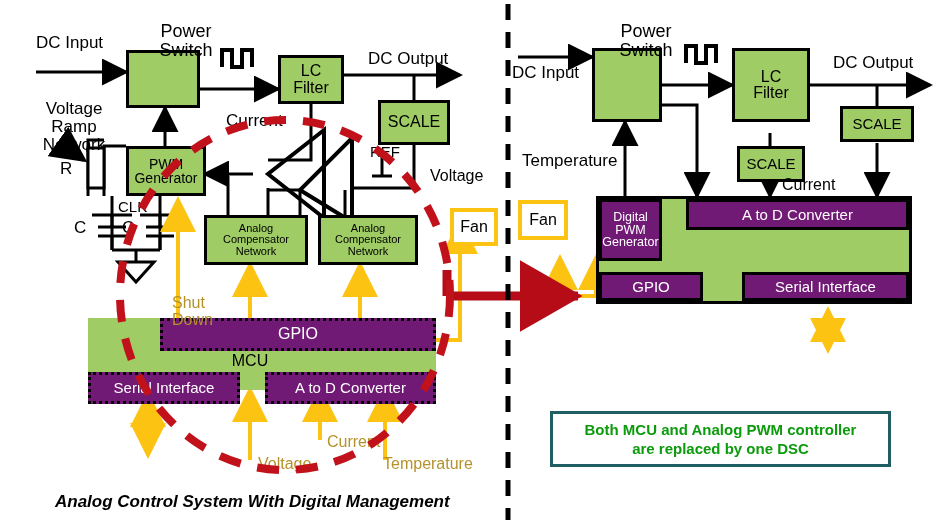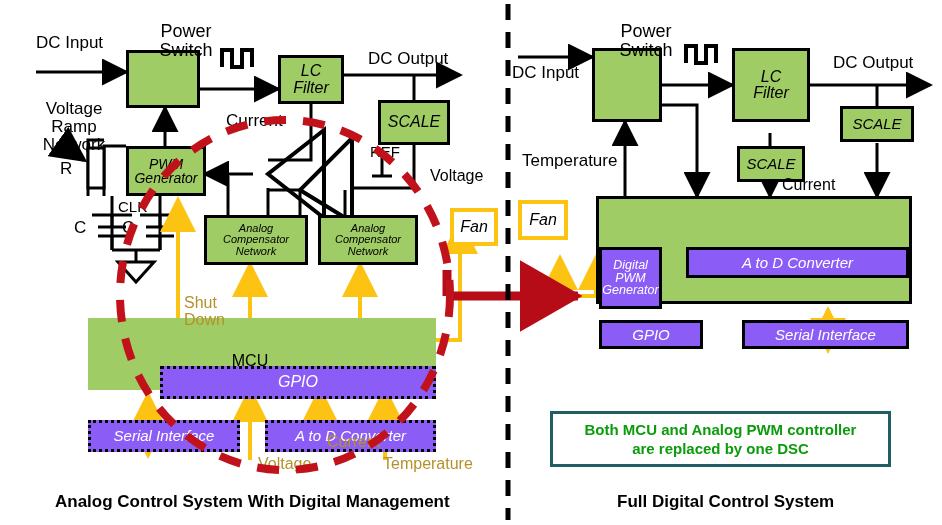--- a/index.html
+++ b/index.html
@@ -6,23 +6,23 @@
   body{width:942px;height:525px;overflow:hidden;
        font-family:"Liberation Sans","DejaVu Sans",sans-serif;}
   #stage{position:relative;width:942px;height:525px;background:#fff;}
 
   svg.layer{position:absolute;left:0;top:0;width:942px;height:525px;overflow:visible;}
   #wires{z-index:1;}
   #overlay{z-index:6;pointer-events:none;}
 
   .blk{position:absolute;box-sizing:border-box;z-index:3;
        display:flex;align-items:center;justify-content:center;
-       text-align:center;line-height:1.02;font-style:italic;}
+       text-align:center;line-height:1.02;}
   .green{background:#9fcc64;border:3px solid #000;color:#000;}
-  .orange{background:#8b5cf6;color:#fff;border:3px solid #000;margin-top:48px;}
+  .orange{background:#701a75;color:#fff;border:3px solid #000;}
   .orange.dot{border:3px dotted #000;}
   .fanbox{background:#fff;border:4px solid #fdc313;color:#000;}
 
   .lbl{position:absolute;z-index:4;color:#000;white-space:nowrap;line-height:1.05;}
   .lbl.c{text-align:center;}
   .ylbl{position:absolute;z-index:4;color:#b5912a;white-space:nowrap;line-height:1.05;}
 
   #mcuGreen{position:absolute;background:#9fcc64;z-index:2;}
   #dscGreen{position:absolute;background:#9fcc64;border:3px solid #000;z-index:2;box-sizing:border-box;}
 
@@ -258,21 +258,21 @@
   <div class="lbl" style="left:226px;top:112px;font-size:17px;">
     <span>Current</span>
   </div>
   <div class="lbl" style="left:370px;top:144px;font-size:15px;">
     <span>REF</span>
   </div>
   <div class="lbl" style="left:430px;top:168px;font-size:16px;">
     <span>Voltage</span>
   </div>
 
-  <div class="ylbl" style="left:184px;top:278px;font-size:16px;white-space:pre-line;">
+  <div class="ylbl" style="left:172px;top:278px;font-size:16px;white-space:pre-line;">
     <span>Shut
 Down</span>
   </div>
   <div class="ylbl" style="left:258px;top:456px;font-size:16px;">
     <span>Voltage</span>
   </div>
   <div class="ylbl" style="left:327px;top:434px;font-size:16px;">
     <span>Current</span>
   </div>
   <div class="ylbl" style="left:383px;top:456px;font-size:16px;">
@@ -329,24 +329,21 @@
   </div>
   <div class="lbl" style="left:782px;top:177px;font-size:16px;">
     <span>Current</span>
   </div>
 
   <div id="noteBox" style="left:550px;top:411px;width:341px;height:56px;font-size:15px;text-align:center;">
     <span style="white-space:pre-line;">Both MCU and Analog PWM controller
 are replaced by one DSC</span>
   </div>
 
-  <div class="caption" style="left:55px;top:492px;font-size:17px;">
+  <div class="caption" style="left:55px;top:492px;font-size:17px;font-style:italic;">
     <span>Analog Control System With Digital Management</span>
-  </div>
-  <div class="caption" style="left:617px;top:492px;font-size:17px;">
-    <span>Full Digital Control System</span>
   </div>
 
   <svg id="overlay" class="layer">
     <ellipse cx="285" cy="295" rx="165" ry="175" fill="none" stroke="#c1121c" stroke-width="8" stroke-dasharray="22,17"></ellipse>
   </svg>
 
 </div>
 
 </body></html>

